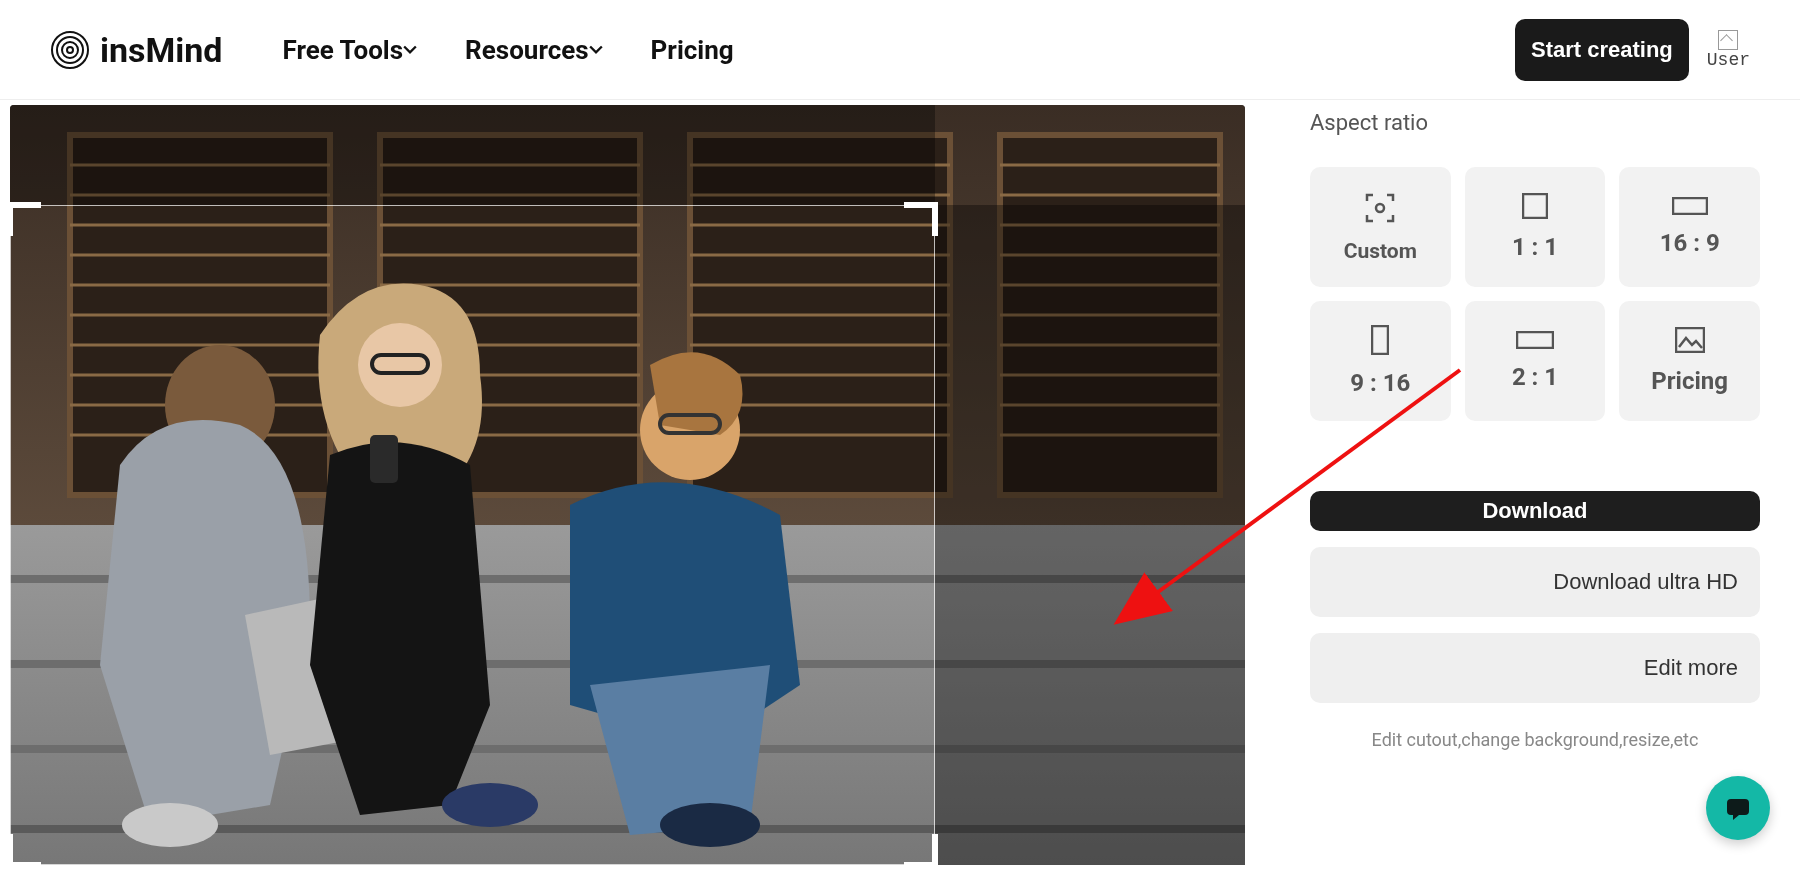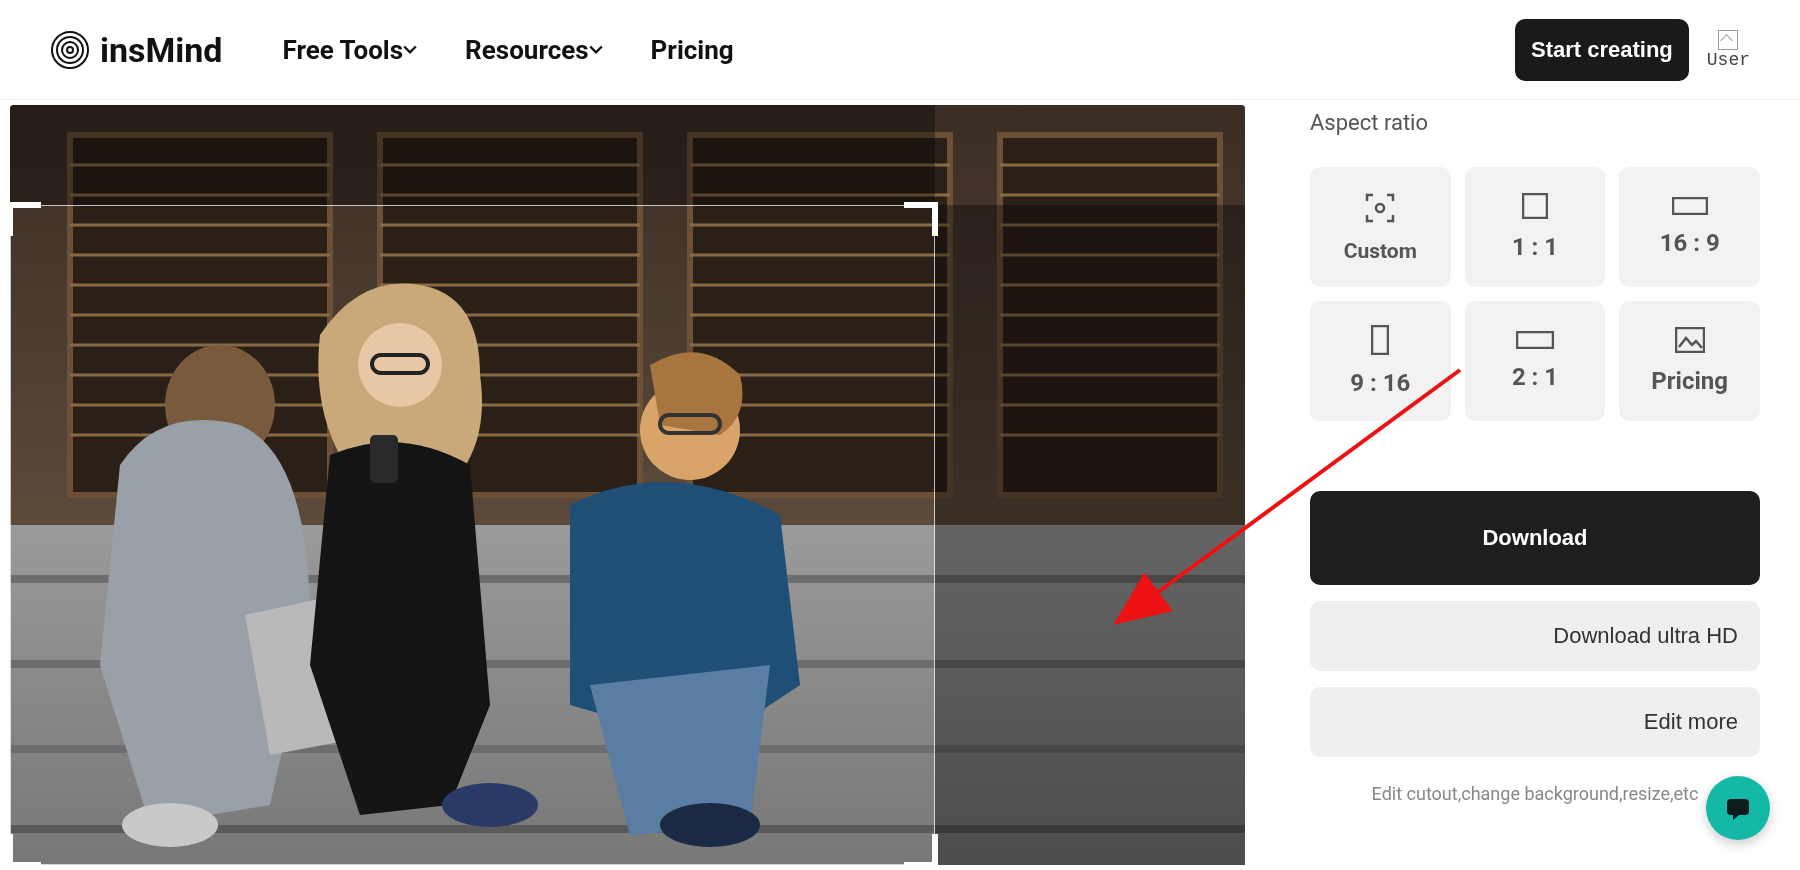--- a/index.html
+++ b/index.html
@@ -52,21 +52,21 @@
 .sidebar { width: 520px; padding: 10px 40px 0 30px; }
 .section-label { font-size: 22px; color: #555; margin-bottom: 32px; }
 .ratio-grid { display: grid; grid-template-columns: repeat(3, 1fr); gap: 14px; }
 .ratio-tile { background: #f2f2f2; border: 2px solid transparent; border-radius: 10px; height: 120px; display: flex; flex-direction: column; align-items: center; justify-content: center; gap: 14px; cursor: pointer; }
 .ratio-tile.active { border-color: #111; background: #fff; }
 .ratio-tile .shape { display: flex; align-items: center; justify-content: center; }
 .ratio-tile .lbl { font-size: 24px; font-weight: 700; color: #555; }
 .ratio-tile:first-child .lbl { font-size: 21px; }
 
 .actions { margin-top: 70px; display: flex; flex-direction: column; gap: 16px; }
-.btn-primary { background: #1e1e1e; color: #fff; border: none; border-radius: 10px; padding: 34px; font-size: 22px; font-weight: 600; cursor: pointer; }
+.btn-primary { background: #1e1e1e; color: #fff; border: none; border-radius: 10px; padding: 7px; font-size: 22px; font-weight: 600; cursor: pointer; }
 .btn-secondary { background: #efefef; color: #333; border: none; border-radius: 10px; padding: 22px; font-size: 22px; font-weight: 500; cursor: pointer; text-align: right; }
 .hint { text-align: center; color: #888; font-size: 18px; margin-top: 10px; }
 
 
 .chat-fab { position: absolute; right: 30px; bottom: 30px; width: 64px; height: 64px; background: #14b8a6; border-radius: 50%; display: flex; align-items: center; justify-content: center; cursor: pointer; box-shadow: 0 4px 12px rgba(0,0,0,0.2); }
 </style>
 </head>
 <body>
 
 <div class="header">

